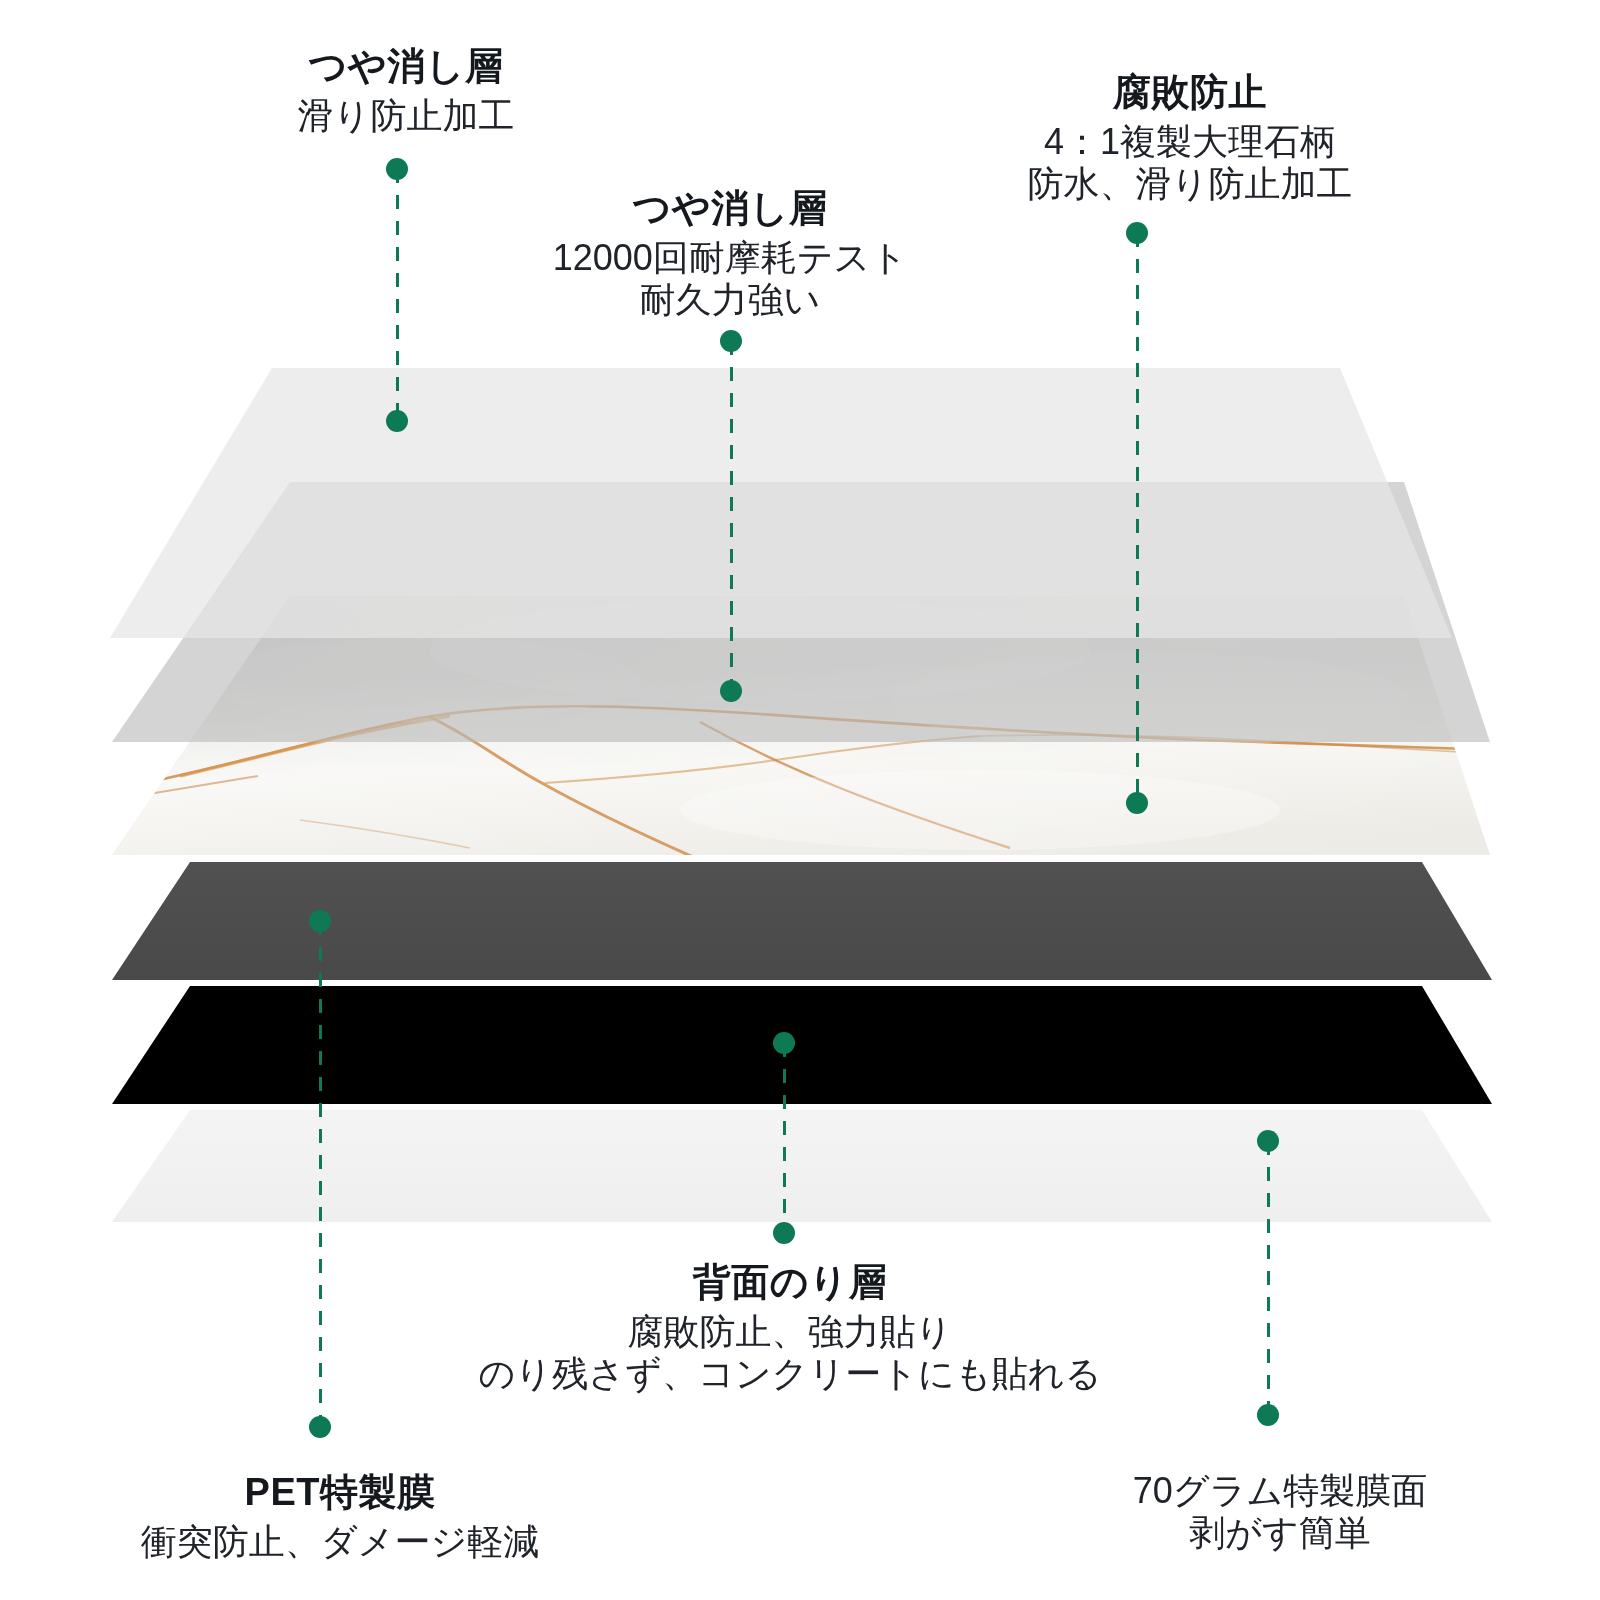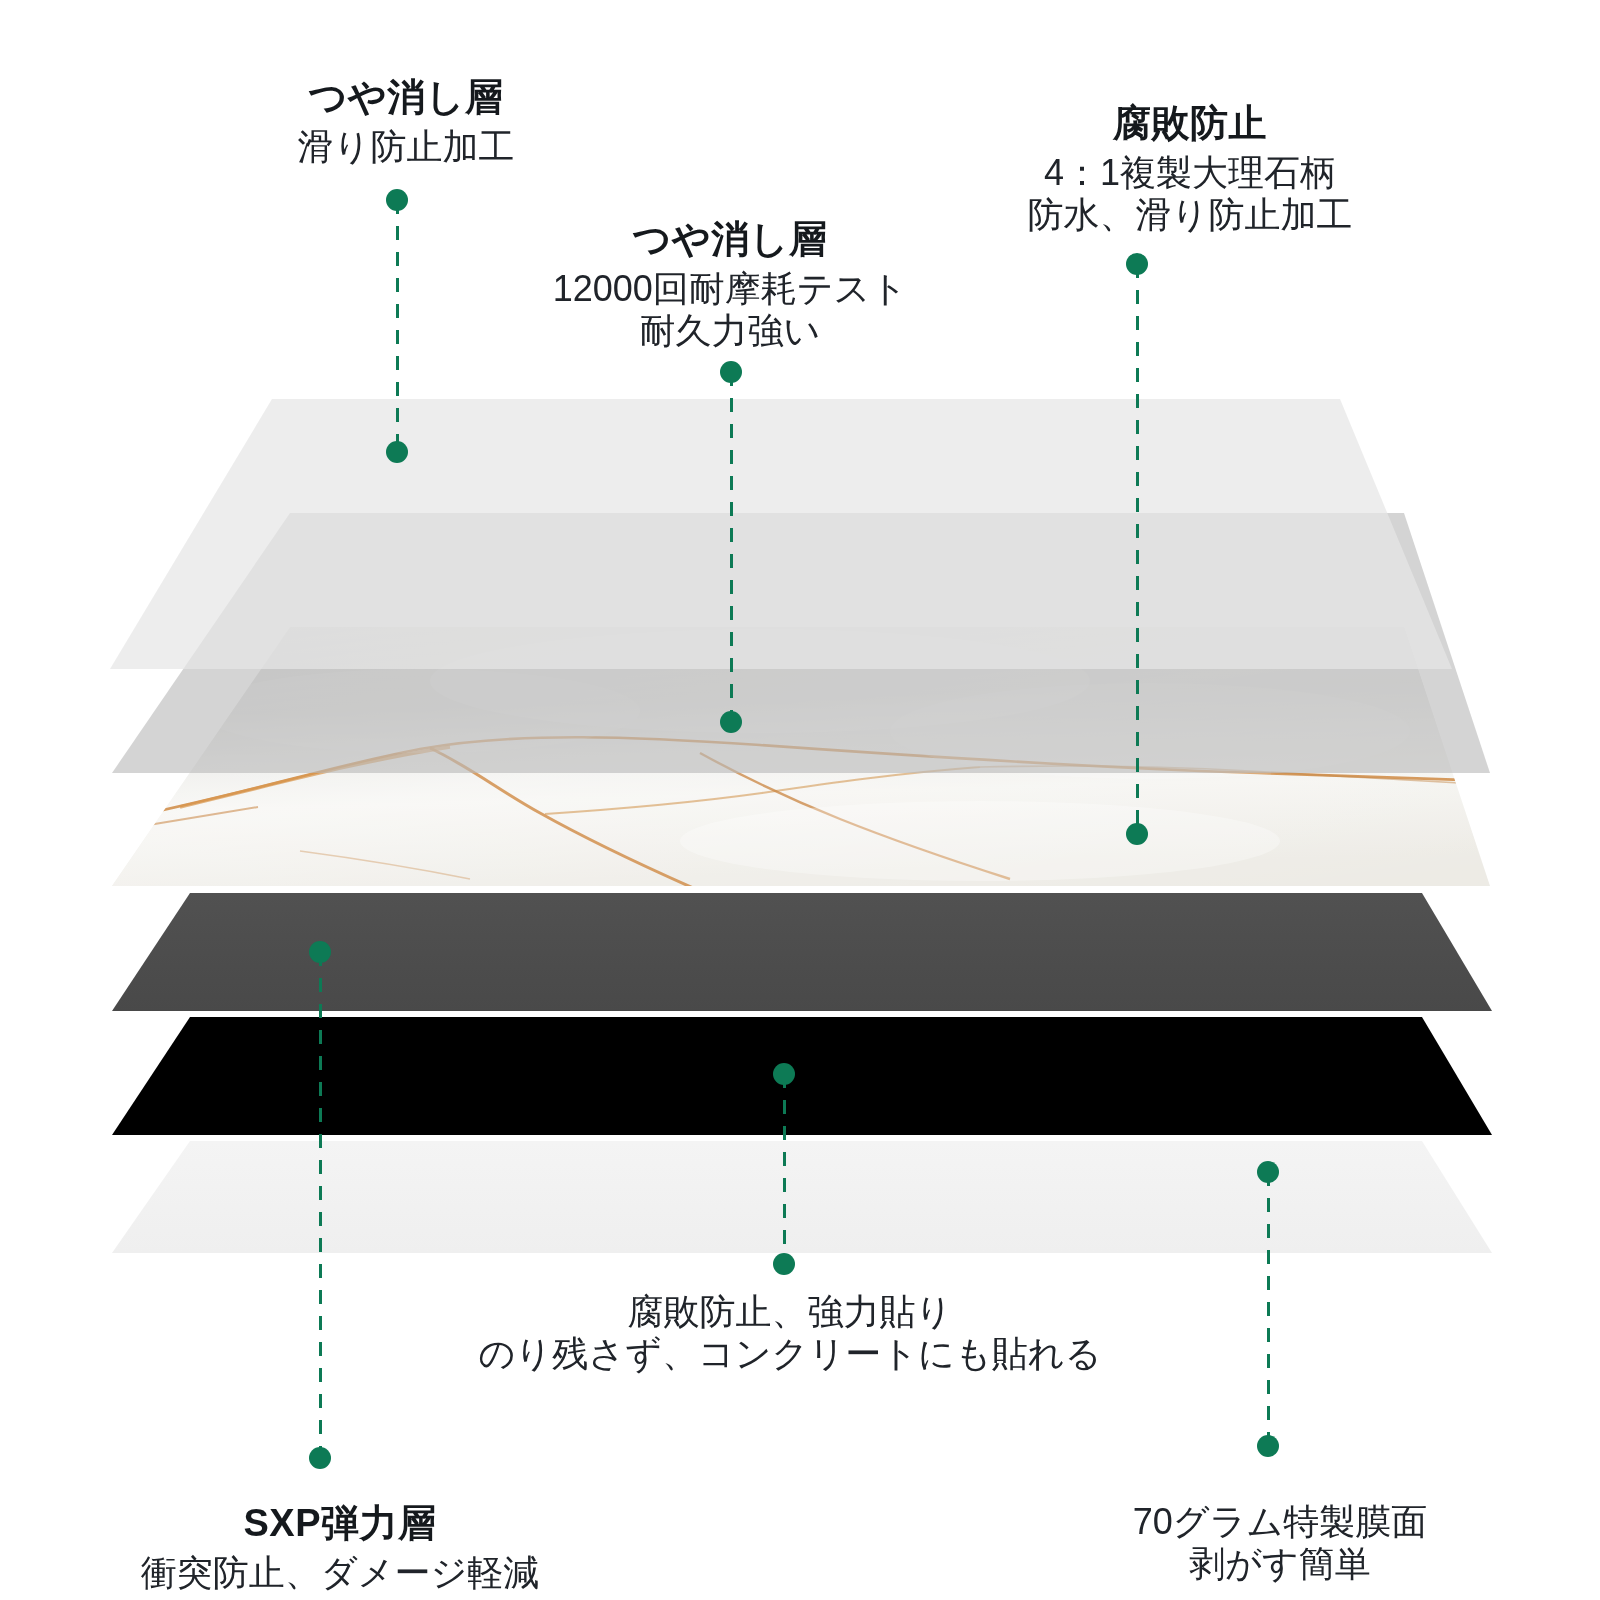--- a/index.html
+++ b/index.html
@@ -14,21 +14,20 @@
     overflow: hidden;
     font-family: "Liberation Sans", "DejaVu Sans", sans-serif;
     color: #1b1f23;
   }
 
   #stage {
     position: absolute;
     inset: 0;
     width: 1600px;
     height: 1128px;
-    margin-top: 31px;
   }
 
   .layer-svg {
     position: absolute;
     left: 0;
     top: 0;
     width: 1600px;
     height: 1600px;
   }
 
@@ -210,26 +209,27 @@
     <span class="c-sub">耐久力強い</span>
   </div>
 
   <div class="callout" id="callout-heat">
     <span class="c-title">腐敗防止</span>
     <span class="c-sub">4：1複製大理石柄</span>
     <span class="c-sub">防水、滑り防止加工</span>
   </div>
 
   <div class="callout" id="callout-adhesive">
+    <span class="c-title">背面のり層</span>
     <span class="c-sub">腐敗防止、強力貼り</span>
     <span class="c-sub">のり残さず、コンクリートにも貼れる</span>
   </div>
 
   <div class="callout" id="callout-sxp">
-    <span class="c-title">SXP弾力層</span>
+    <span class="c-title">PET特製膜</span>
     <span class="c-sub">衝突防止、ダメージ軽減</span>
   </div>
 
   <div class="callout" id="callout-pet">
     <span class="c-sub">70グラム特製膜面</span>
     <span class="c-sub">剥がす簡単</span>
   </div>
 
 </div>
 

